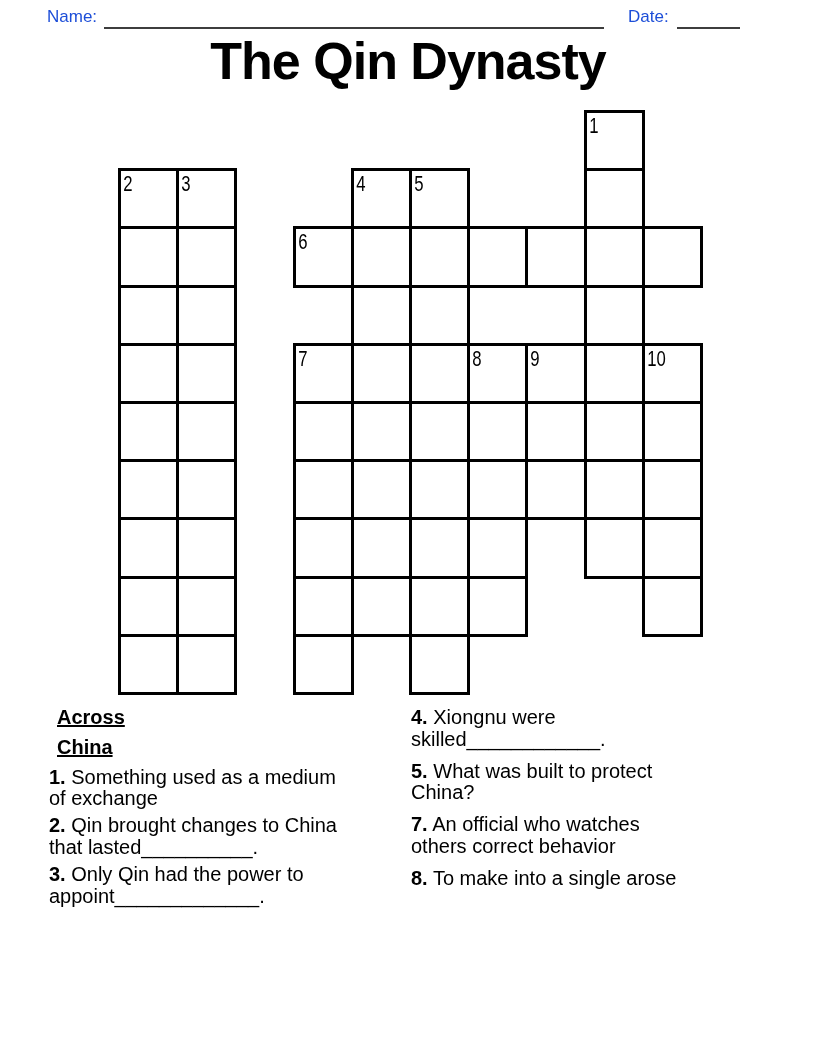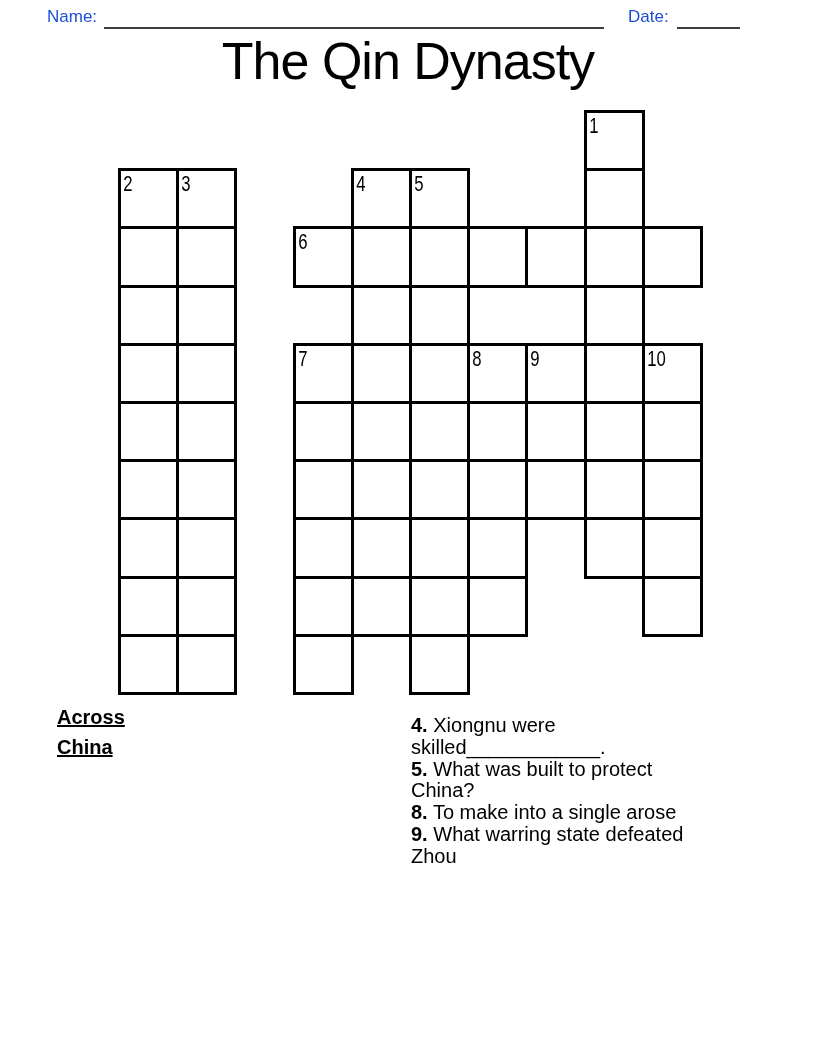--- a/index.html
+++ b/index.html
@@ -16,21 +16,21 @@
   .hdr-label { position: absolute; top: 6px; font-size: 17px; line-height: 22px; color: #1d4ed8; }
   .name-label { left: 47px; }
   .date-label { left: 628px; }
   .hline { position: absolute; height: 2px; background: #3d3d3d; }
   .name-line { left: 104px; top: 27px; width: 500px; }
   .date-line { left: 677px; top: 27px; width: 63px; }
   
   .title {
     position: absolute; left: 0; right: 0; top: 33px;
     text-align: center;
-    font-size: 52px; line-height: 1.1; font-weight: 400;
+    font-size: 52px; line-height: 1.1; font-weight: 700;
     letter-spacing: -1px;
   }
   
   .grid { position: absolute; left: 0; top: 0; }
   .cell {
     position: absolute; box-sizing: border-box;
     border: 3px solid #000; background: #fff;
   }
   .cell-num {
     display: inline-block;
@@ -43,22 +43,22 @@
   
   .clues-col { position: absolute; font-size: 20px; line-height: 21.8px; }
   .clues-left { left: 49px; top: 699px; width: 344px; }
   .clues-right { left: 411px; top: 699px; width: 318px; }
   .heading {
     margin: 8px; font-weight: bold; text-decoration: underline;
     font-size: 20px; line-height: 21.8px;
   }
   .clue { margin: 0; white-space: pre-line; }
   .clues-left .clue { margin-top: 5px; }
-  .clues-right .clue { margin-top: 0; }
-  .clues-right .clue:first-child { margin-top: 16px; }
+  .clues-right .clue { margin-top: 10px; }
+  .clues-right .clue:first-child { margin-top: 8px; }
   .clue b { font-weight: bold; }
 </style>
 </head>
 <body>
 
 <div class="page">
 
   <div>
     <span class="hdr-label name-label">Name:</span>
     <div class="hline name-line"></div>
@@ -133,24 +133,32 @@
       <div class="cell" style="left: 641.8px; top: 575.6px; width: 61.2px; height: 61.2px;"></div>
       <div class="cell" style="left: 118px; top: 633.8px; width: 61.2px; height: 61.2px;"></div>
       <div class="cell" style="left: 176.2px; top: 633.8px; width: 61.2px; height: 61.2px;"></div>
       <div class="cell" style="left: 292.6px; top: 633.8px; width: 61.2px; height: 61.2px;"></div>
       <div class="cell" style="left: 409px; top: 633.8px; width: 61.2px; height: 61.2px;"></div>
     </div>
 
   <div class="clues-col clues-left">
     <p class="heading">Across</p>
     <p class="heading">China</p>
+    <div>
+        <p class="clue"><b>1.</b> <span>Something used as a medium
+of exchange</span></p>
+        <p class="clue"><b>2.</b> <span>Qin brought changes to China
+that lasted__________.</span></p>
+        <p class="clue"><b>3.</b> <span>Only Qin had the power to
+appoint_____________.</span></p>
+      </div>
   </div>
   <div class="clues-col clues-right">
       <p class="clue"><b>4.</b> <span>Xiongnu were
 skilled____________.</span></p>
       <p class="clue"><b>5.</b> <span>What was built to protect
 China?</span></p>
+      <p class="clue"><b>7.</b> <span>An official who watches
+others correct behavior</span></p>
       <p class="clue"><b>8.</b> <span>To make into a single arose</span></p>
-      <p class="clue"><b>9.</b> <span>What warring state defeated
-Zhou</span></p>
     </div>
 
 </div>
 
 </body></html>

